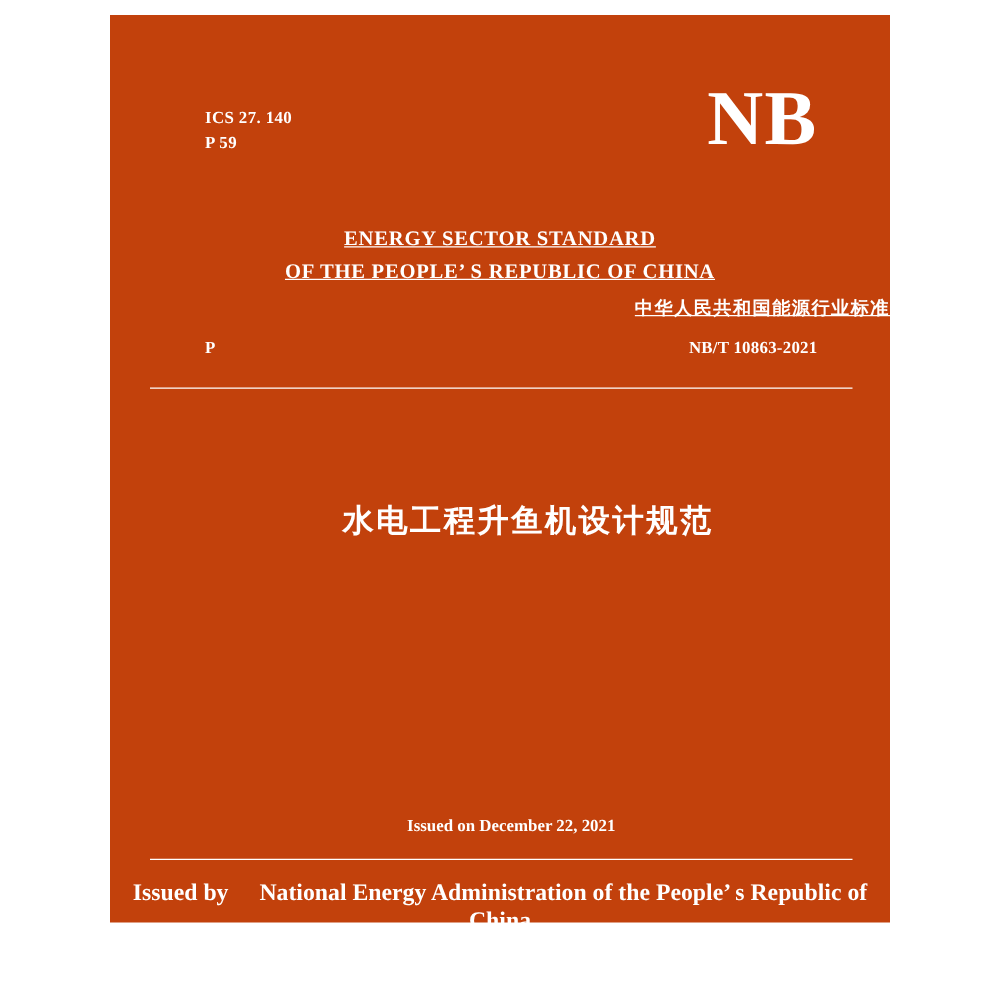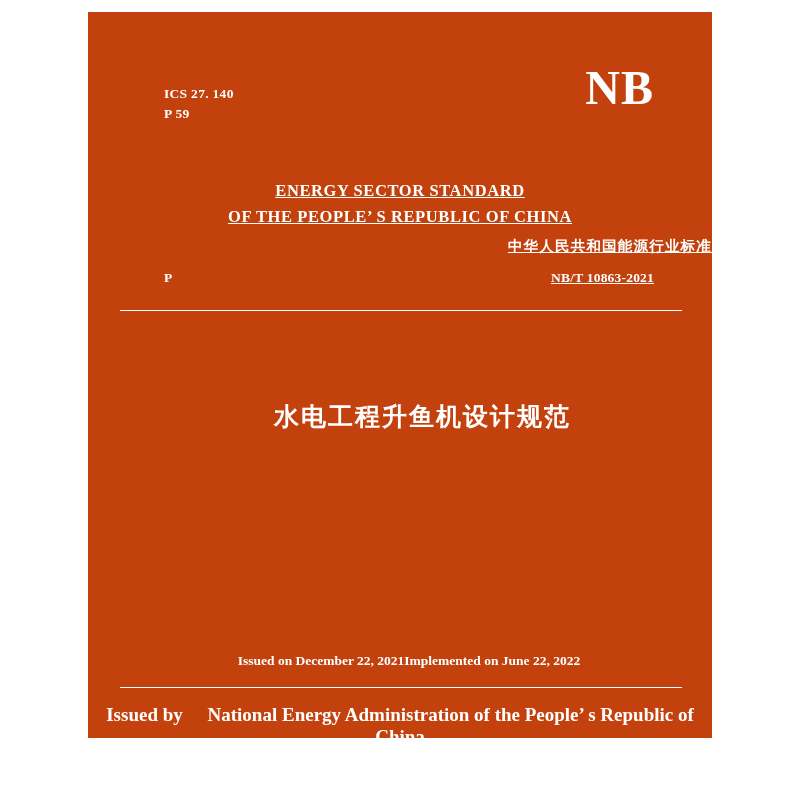--- a/index.html
+++ b/index.html
@@ -38,21 +38,21 @@
     font-weight: bold;
     font-size: 13.5px;
     letter-spacing: 0.3px;
   }
   .nb-logo {
     position: absolute;
     right: 58px;
     top: 52px;
     font-family: "Liberation Serif", serif;
     font-weight: bold;
-    font-size: 48px;
+    font-size: 62px;
     letter-spacing: 1px;
     line-height: 1;
   }
   .title-group {
     position: absolute;
     left: 0;
     right: 0;
     top: 166px;
     text-align: center;
     text-decoration: underline;
@@ -85,21 +85,20 @@
     font-weight: bold;
     font-size: 13.5px;
   }
   .code-right {
     position: absolute;
     right: 58px;
     top: 0;
     font-weight: bold;
     font-size: 13.5px;
     letter-spacing: 0.2px;
-    text-decoration: underline;
   }
   .rule {
     position: absolute;
     left: 32px;
     right: 30px;
     height: 1px;
     background: #ffffff;
   }
   .rule-top { top: 298px; }
   .rule-bottom { top: 675px; }
@@ -169,21 +168,20 @@
       <div class="code-left">P</div>
       <div class="code-right">NB/T 10863-2021</div>
     </div>
 
     <div class="rule rule-top"></div>
 
     <div class="main-title-cn">水电工程升鱼机设计规范</div>
 
     <div class="dates">
       <span>Issued on December 22, 2021</span>
-      <span>Implemented on June 22, 2022</span>
     </div>
 
     <div class="rule rule-bottom"></div>
 
     <div class="issued-by">
       <span class="label">Issued by</span>
       <span>National Energy Administration of the People’ s Republic of China</span>
     </div>
 
   </div>

